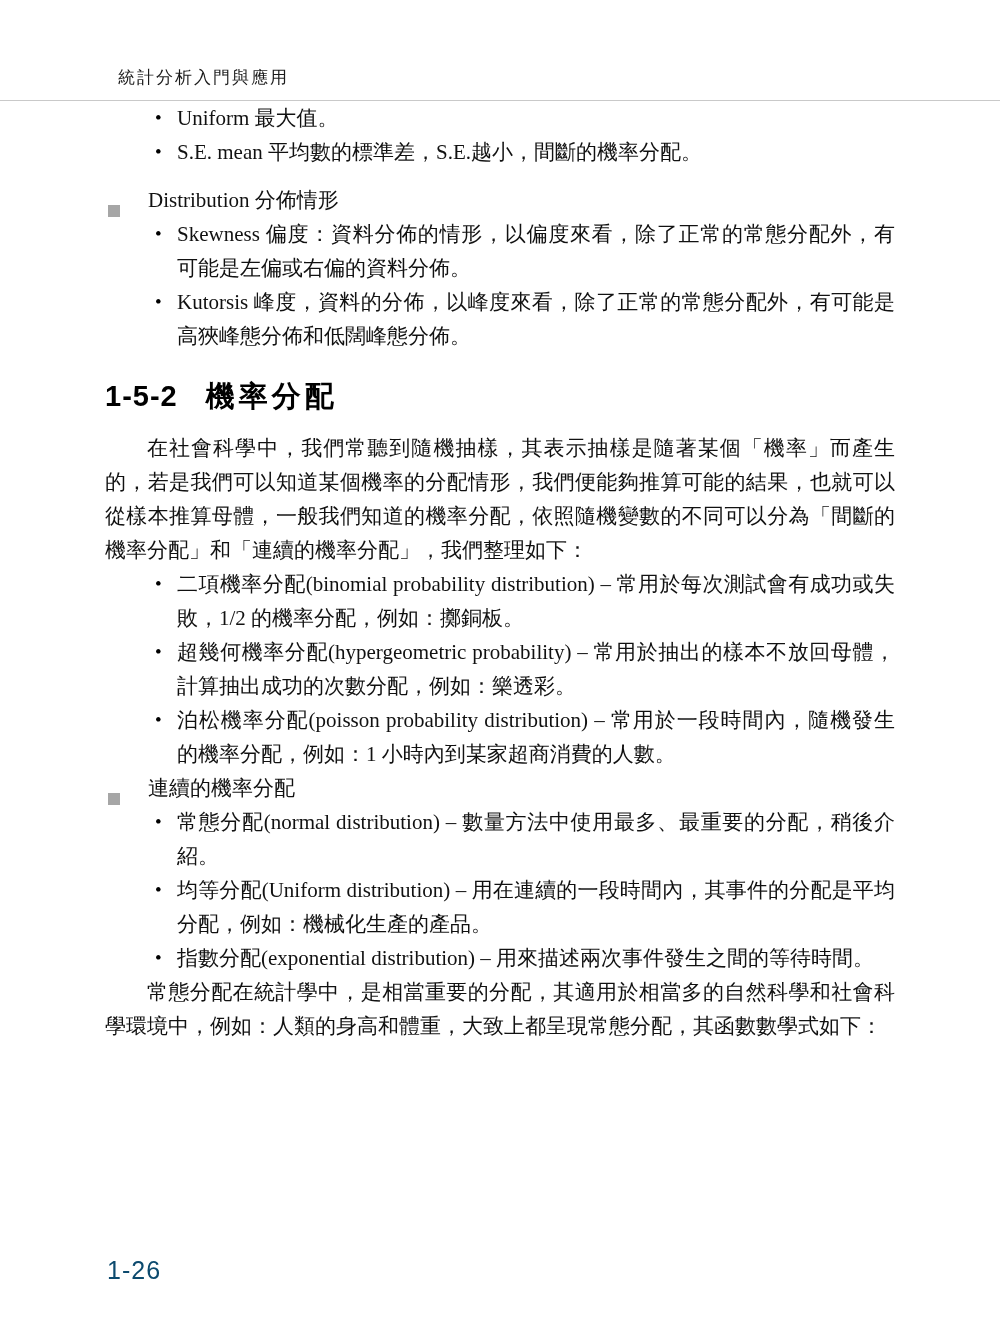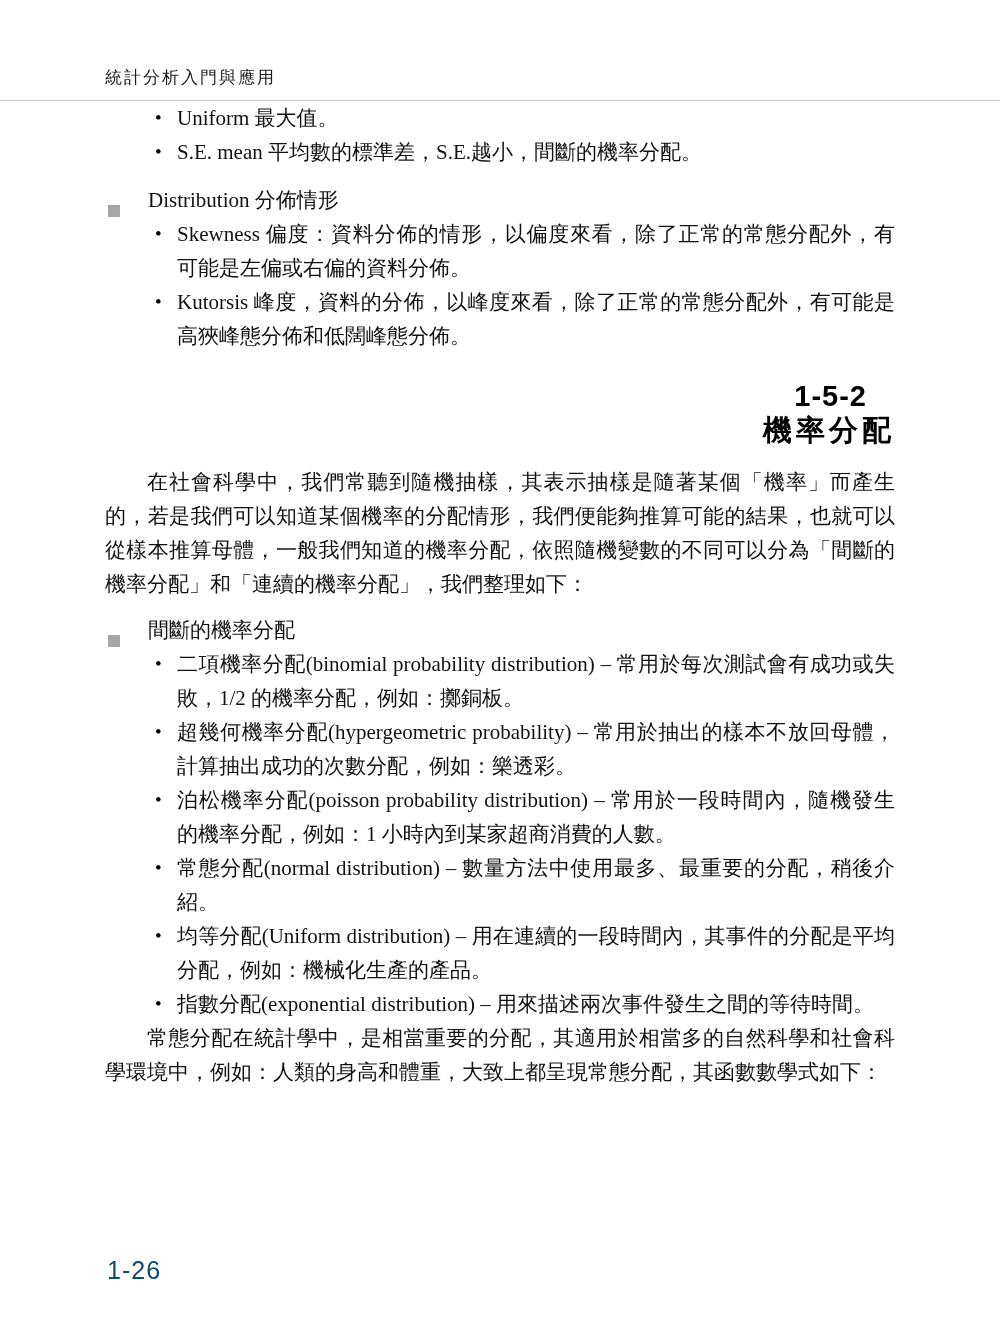--- a/index.html
+++ b/index.html
@@ -12,21 +12,21 @@
     height: 1341px;
     position: relative;
     overflow: hidden;
     font-family: "Liberation Serif", "DejaVu Serif", serif;
     color: #111111;
   }
 
   
   .running-header {
     position: absolute;
-    left: 105px;
+    left: 118px;
     top: 66px;
     font-size: 17px;
     letter-spacing: 2px;
     color: #1a1a1a;
   }
   .header-rule {
     position: absolute;
     left: 0;
     top: 100px;
     width: 1000px;
@@ -80,29 +80,28 @@
     height: 12px;
     background: #a6a6a6;
     margin: 11px 28px 0 3px;
   }
   .sq-dist { margin-top: 14px; }
   .sq-discrete { margin-top: 12px; }
 
   
   h2.sec-heading {
     display: flex;
-    align-items: flex-end;
+    align-items: center;
     margin: 26px 0 18px 0;
     font-family: "Liberation Sans", "DejaVu Sans", sans-serif;
     font-size: 29px;
     font-weight: bold;
     line-height: 34px;
     color: #000;
     letter-spacing: 1px;
-    flex-direction: column;
   }
   .h-num { margin-right: 28px; }
   .h-title { letter-spacing: 4px; }
 
   
   p.body {
     margin: 0;
     font-size: 21px;
     line-height: 34px;
     text-align: justify;
@@ -158,44 +157,44 @@
     </li>
   </ul>
 
   <h2 class="sec-heading">
     <span class="h-num">1-5-2</span>
     <span class="h-title">機率分配</span>
   </h2>
 
   <p class="body">在社會科學中，我們常聽到隨機抽樣，其表示抽樣是隨著某個「機率」而產生的，若是我們可以知道某個機率的分配情形，我們便能夠推算可能的結果，也就可以從樣本推算母體，一般我們知道的機率分配，依照隨機變數的不同可以分為「間斷的機率分配」和「連續的機率分配」，我們整理如下：</p>
 
-  <div class="sq-row sq-discrete">
+
+  <ul class="blist">
+    <li class="brow">
+      <span class="dot">•</span>
+      <span class="btext">二項機率分配(binomial probability distribution) – 常用於每次測試會有成功或失敗，1/2 的機率分配，例如：擲銅板。</span>
+    </li>
+    <li class="brow">
+      <span class="dot">•</span>
+      <span class="btext">超幾何機率分配(hypergeometric probability) – 常用於抽出的樣本不放回母體，計算抽出成功的次數分配，例如：樂透彩。</span>
+    </li>
+    <li class="brow">
+      <span class="dot">•</span>
+      <span class="btext">泊松機率分配(poisson probability distribution) – 常用於一段時間內，隨機發生的機率分配，例如：1 小時內到某家超商消費的人數。</span>
+    </li>
+  </ul>
+
+  <div class="sq-row">
     <span class="sq"></span>
-    <span class="btext">間斷的機率分配</span>
+    <span class="btext">連續的機率分配</span>
   </div>
 
   <ul class="blist">
     <li class="brow">
       <span class="dot">•</span>
-      <span class="btext">二項機率分配(binomial probability distribution) – 常用於每次測試會有成功或失敗，1/2 的機率分配，例如：擲銅板。</span>
-    </li>
-    <li class="brow">
-      <span class="dot">•</span>
-      <span class="btext">超幾何機率分配(hypergeometric probability) – 常用於抽出的樣本不放回母體，計算抽出成功的次數分配，例如：樂透彩。</span>
-    </li>
-    <li class="brow">
-      <span class="dot">•</span>
-      <span class="btext">泊松機率分配(poisson probability distribution) – 常用於一段時間內，隨機發生的機率分配，例如：1 小時內到某家超商消費的人數。</span>
-    </li>
-  </ul>
-
-
-  <ul class="blist">
-    <li class="brow">
-      <span class="dot">•</span>
       <span class="btext">常態分配(normal distribution) – 數量方法中使用最多、最重要的分配，稍後介紹。</span>
     </li>
     <li class="brow">
       <span class="dot">•</span>
       <span class="btext">均等分配(Uniform distribution) – 用在連續的一段時間內，其事件的分配是平均分配，例如：機械化生產的產品。</span>
     </li>
     <li class="brow">
       <span class="dot">•</span>
       <span class="btext">指數分配(exponential distribution) – 用來描述兩次事件發生之間的等待時間。</span>
     </li>

